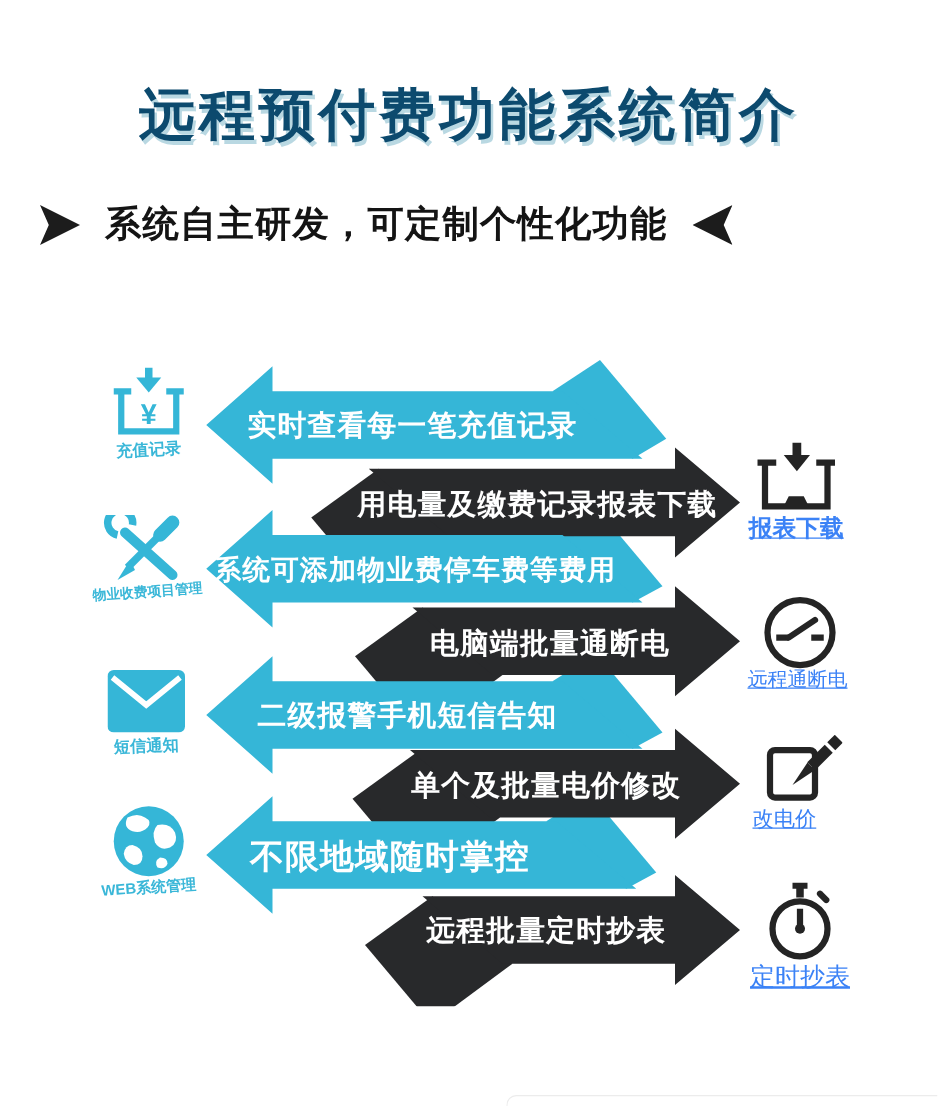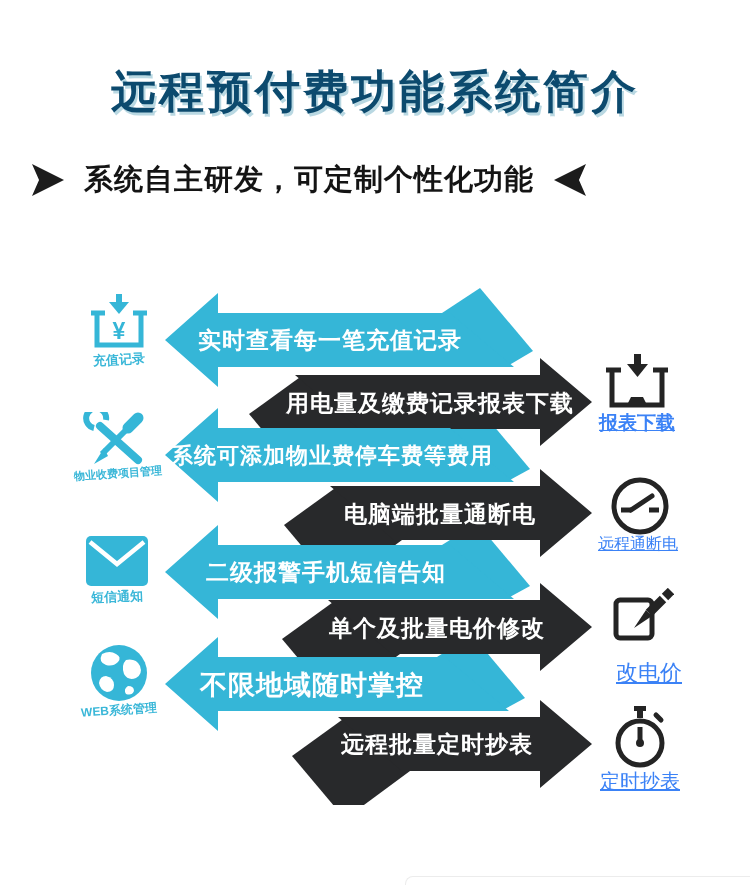--- a/index.html
+++ b/index.html
@@ -136,21 +136,21 @@
     <div class="label label-dark" style="left:-12px;top:58px;width:84px;text-align:left;font-size:16px;">远程通断电</div>
   </div>
 
   <div class="feature" style="left:610px;top:588px;">
     <svg width="64" height="54" viewBox="0 0 64 54">
       <rect x="6" y="12" width="36" height="38" rx="4" fill="none" stroke="#242424" stroke-width="5"></rect>
       <line x1="61" y1="3" x2="55" y2="9" stroke="#242424" stroke-width="9" stroke-linecap="butt"></line>
       <line x1="53" y1="11" x2="39" y2="25" stroke="#242424" stroke-width="9"></line>
       <polygon points="36,22 42,28 24,40" fill="#242424"></polygon>
     </svg>
-    <div class="label label-dark" style="left:-8px;top:70px;width:80px;text-align:right;font-size:22px;">改电价</div>
+    <div class="label label-dark" style="left:-8px;top:56px;width:80px;text-align:left;font-size:17px;">改电价</div>
   </div>
 
   <div class="feature" style="left:611px;top:706px;">
     <svg width="58" height="62" viewBox="0 0 58 62">
       <rect x="23" y="0" width="12" height="5" fill="#242424"></rect>
       <rect x="26" y="4" width="6" height="8" fill="#242424"></rect>
       <line x1="45" y1="9" x2="50" y2="14" stroke="#242424" stroke-width="5" stroke-linecap="round"></line>
       <circle cx="29" cy="37" r="22" fill="none" stroke="#242424" stroke-width="5"></circle>
       <line x1="29" y1="37" x2="29" y2="21" stroke="#242424" stroke-width="5"></line>
       <circle cx="29" cy="37" r="4" fill="#242424"></circle>

